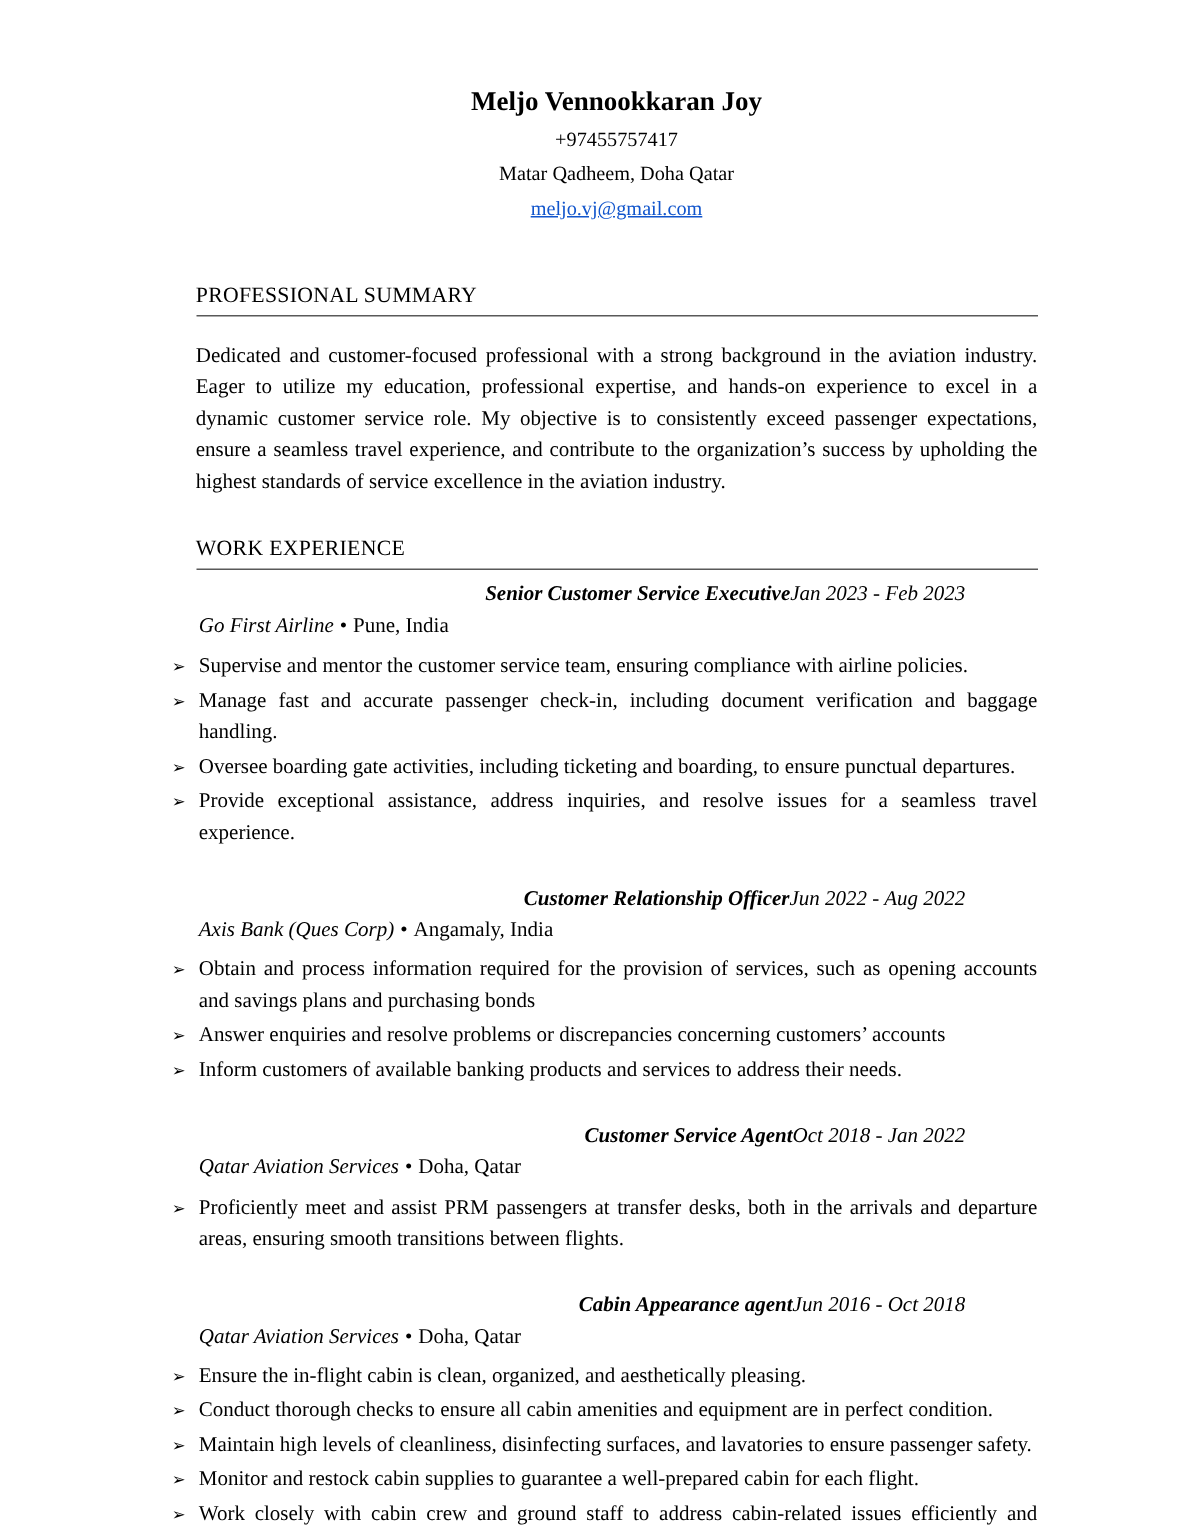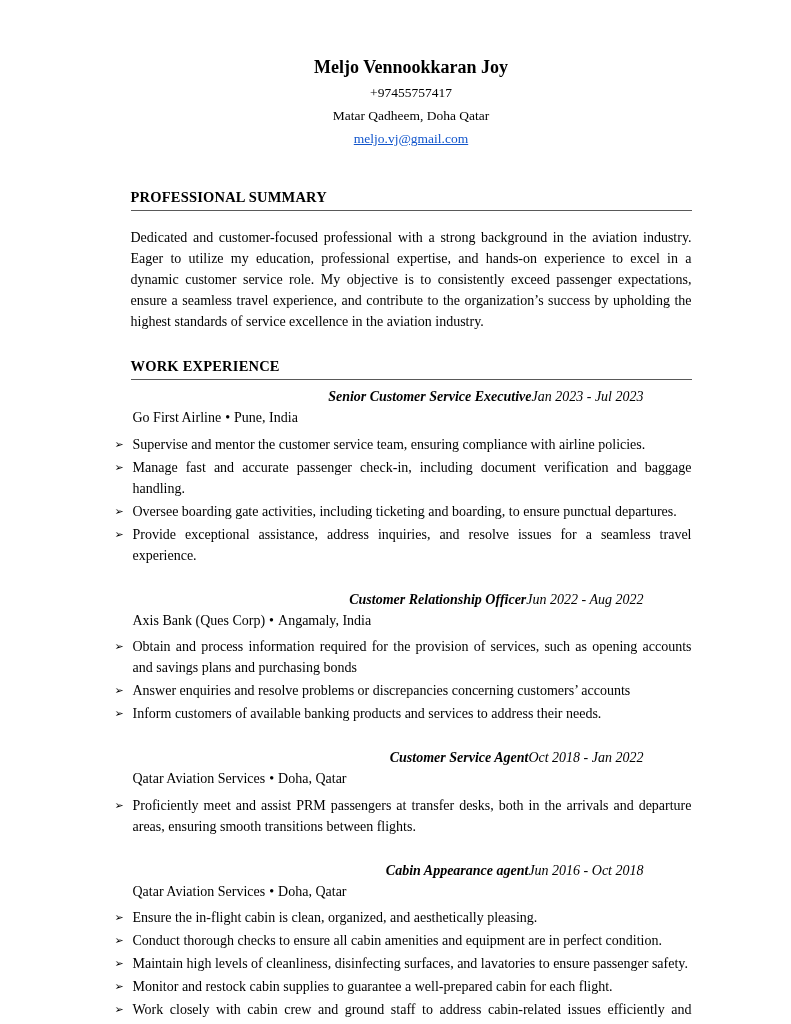--- a/index.html
+++ b/index.html
@@ -19,21 +19,21 @@
 
   
   .contact { text-align: center; }
   .name { font-size: 18px; font-weight: bold; margin-bottom: 7px; }
   .contact-line { font-size: 13.5px; margin-bottom: 7px; text-align: center; }
   .email { color: #1155cc; text-decoration: underline; cursor: pointer; }
 
   
   .section-heading {
     font-size: 14.5px;
-    font-weight: bold;
+    font-weight: normal;
     letter-spacing: 0.2px;
     border-bottom: 1.5px solid #595959;
     padding-bottom: 4px;
   }
   .section.summary { margin-top: 42px; }
   .summary-text {
     margin-top: 16px;
     font-size: 14px;
     line-height: 1.5;
     text-align: justify;
@@ -45,21 +45,21 @@
   .experience .job:first-of-type { margin-top: 7px; }
   .job-head {
     display: flex;
     justify-content: flex-end;
     align-items: baseline;
     margin-left: 2px;
   }
   .job-title { font-weight: bold; font-style: italic; font-size: 14px; line-height: 1.45; }
   .job-dates { font-style: italic; font-size: 14px; padding-right: 48px; white-space: nowrap; }
   .job-sub { font-size: 14px; line-height: 1.45; margin-left: 2px; margin-top: 1px; }
-  .company { }
+  .company { font-style: italic; }
   .sep { margin: 0 4px; }
 
   
   .bullets { list-style: none; margin-top: 5px; }
   .bullet { display: flex; margin-left: -16px; line-height: 1.5; margin-bottom: 2px; }
   .glyph {
     font-family: "DejaVu Sans", sans-serif;
     font-size: 11px;
     flex: 0 0 18px;
     width: 18px;
@@ -83,21 +83,21 @@
     <h2 class="section-heading">PROFESSIONAL SUMMARY</h2>
     <p class="summary-text">Dedicated and customer-focused professional with a strong background in the aviation industry. Eager to utilize my education, professional expertise, and hands-on experience to excel in a dynamic customer service role. My objective is to consistently exceed passenger expectations, ensure a seamless travel experience, and contribute to the organization’s success by upholding the highest standards of service excellence in the aviation industry.</p>
   </section>
 
   <section class="section experience">
     <h2 class="section-heading">WORK EXPERIENCE</h2>
 
     <article class="job">
       <div class="job-head">
         <span class="job-title">Senior Customer Service Executive</span>
-        <span class="job-dates">Jan 2023 - Jul 2023</span>
+        <span class="job-dates">Jan 2023 - Feb 2023</span>
       </div>
       <div class="job-sub">
         <span class="company">Go First Airline</span><span class="sep">•</span><span class="location">Pune, India</span>
       </div>
       <ul class="bullets">
         <li class="bullet">
           <span class="glyph">➢</span>
           <span class="bullet-text">Supervise and mentor the customer service team, ensuring compliance with airline policies.</span>
         </li>
         <li class="bullet">

